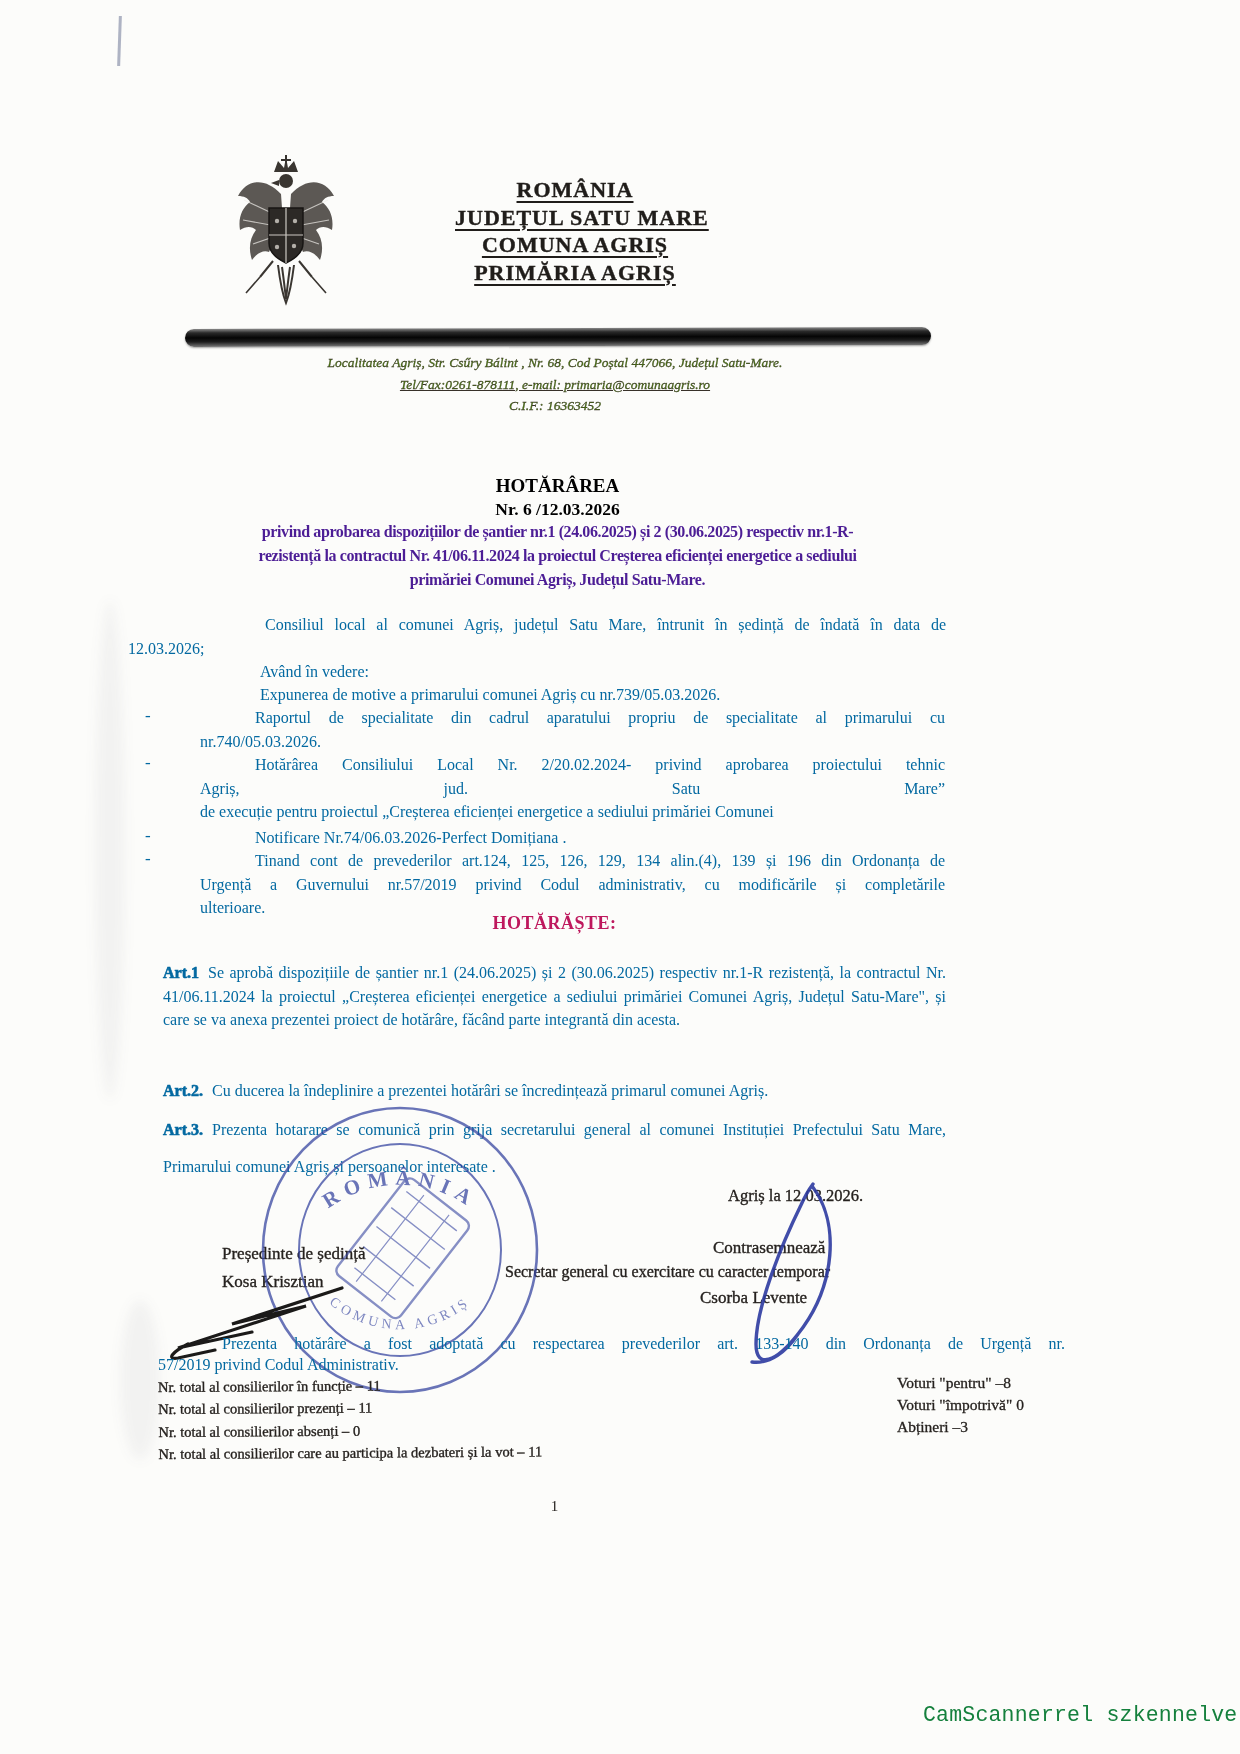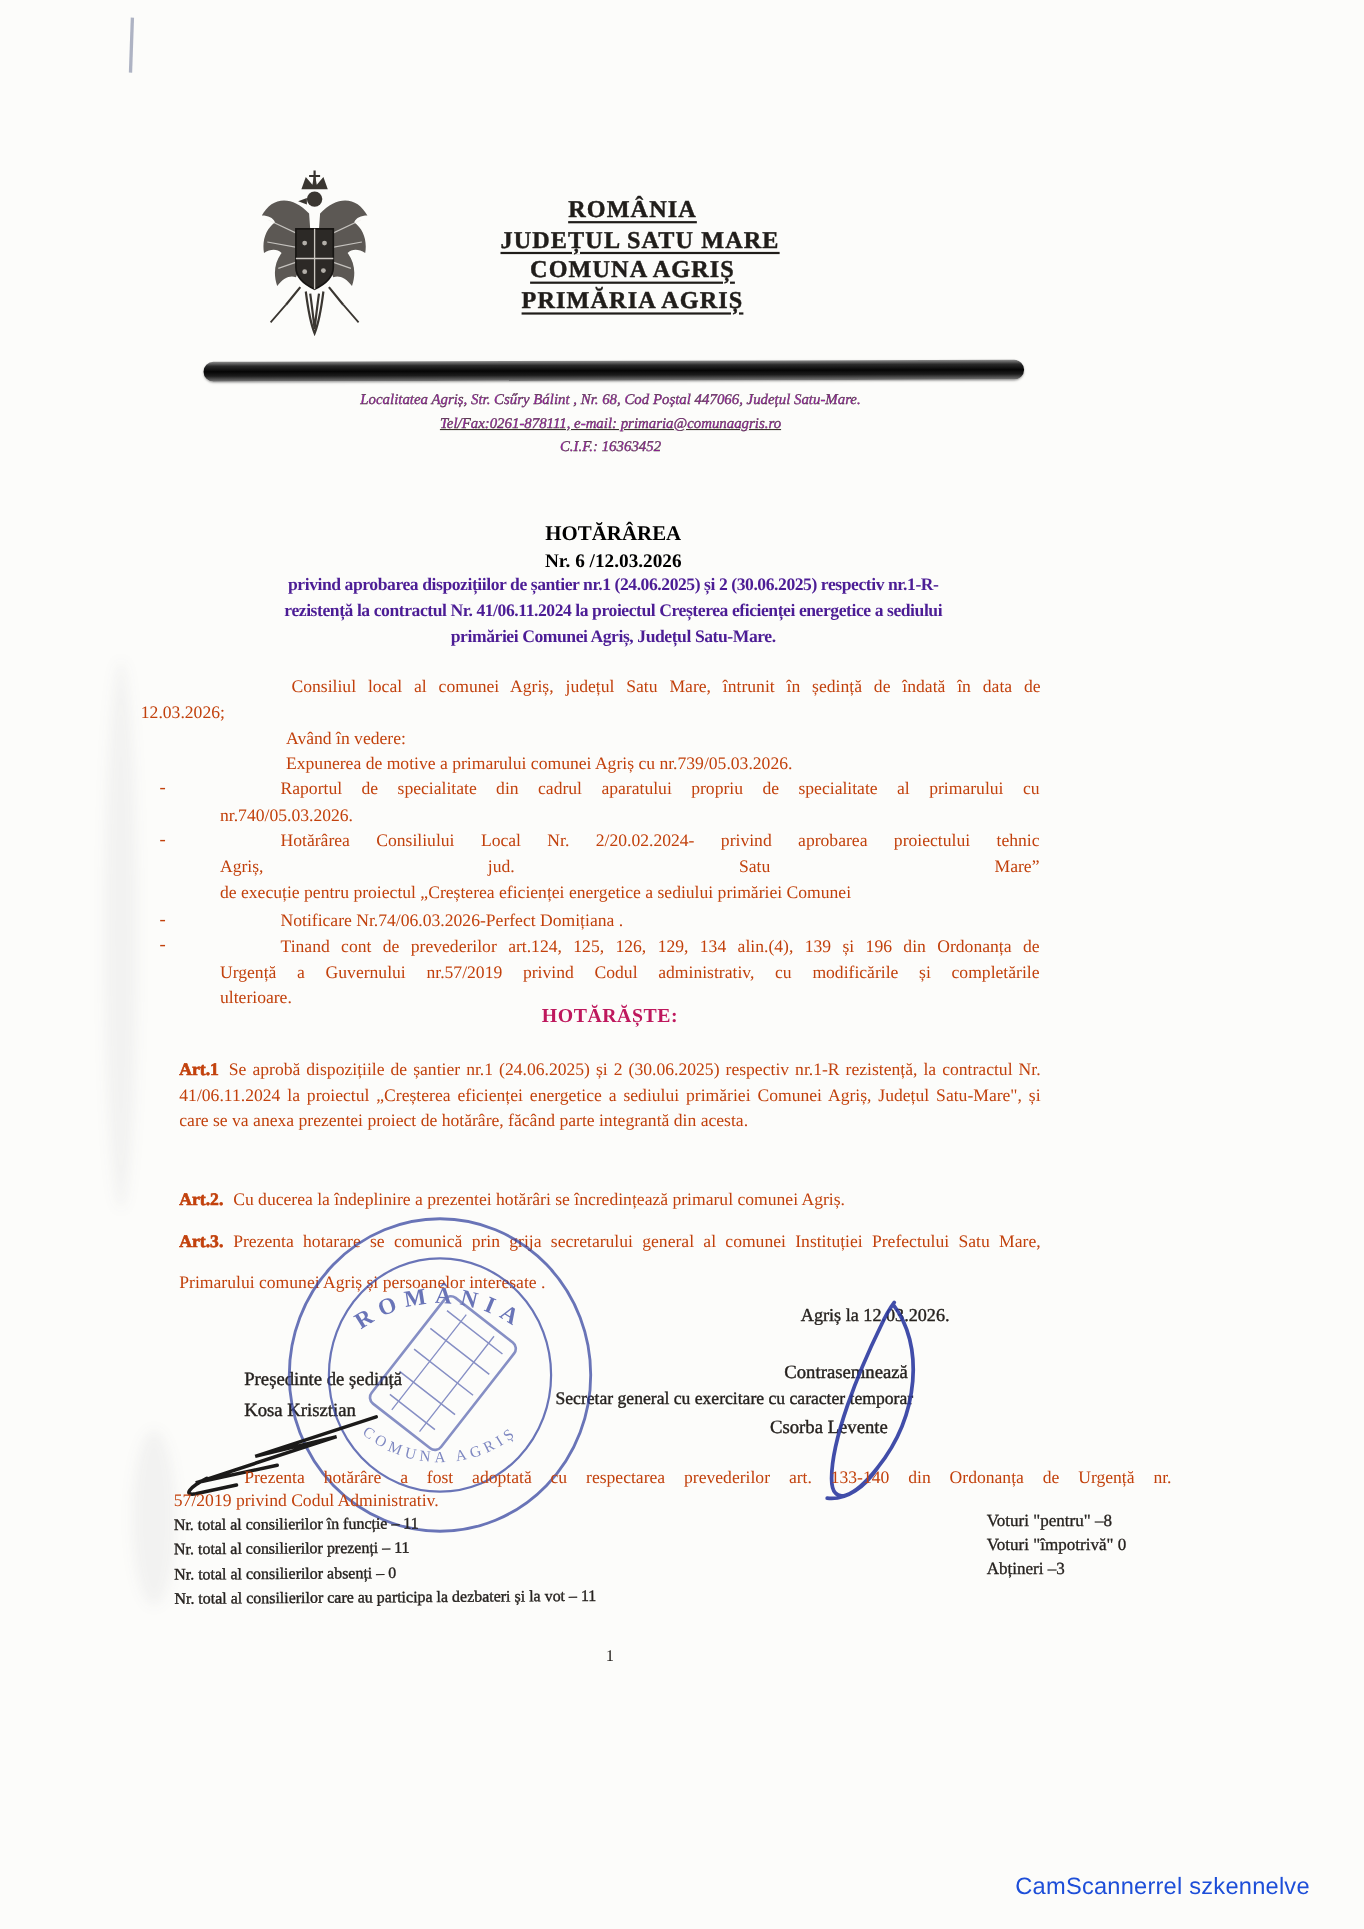--- a/index.html
+++ b/index.html
@@ -12,50 +12,50 @@
   .nowrap{white-space:nowrap;}
   
   .hdr-block{left:455px;top:176px;width:240px;text-align:center;
     font-weight:bold;font-size:22px;line-height:27.5px;letter-spacing:1px;
     color:#201d1a;-webkit-text-stroke:.4px #201d1a;}
   .hdr-block .ln{text-decoration:underline;text-decoration-thickness:2px;text-underline-offset:4px;white-space:nowrap;}
   .rule-bar{left:185px;top:328px;width:746px;height:18px;border-radius:10px;
     background:linear-gradient(180deg,#8a8a8a 0%,#2a2a2a 22%,#050505 50%,#1c1c1c 72%,#777 100%);
     transform:rotate(-.15deg);box-shadow:0 1px 2px rgba(0,0,0,.35);}
   .addr{left:175px;top:352px;width:760px;text-align:center;font-style:italic;
-    font-size:13.5px;line-height:21.5px;color:#a21caf;-webkit-text-stroke:.3px #383129;}
+    font-size:13.5px;line-height:21.5px;color:#4d7c0f;-webkit-text-stroke:.3px #383129;}
   .addr .ln2{text-decoration:underline;}
   
   .title-block{left:185px;top:474px;width:745px;text-align:center;
     font-weight:bold;font-size:19px;line-height:23.5px;color:#000000;}
   .title-block .num{font-size:17.5px;}
   .subject{left:185px;top:520px;width:745px;text-align:center;
     font-weight:bold;font-size:16px;line-height:24px;letter-spacing:-.4px;color:#4c1d95;}
   .subject .ln{white-space:nowrap;}
   
-  .bodytxt{font-size:16px;line-height:23.5px;color:#c2410c;}
+  .bodytxt{font-size:16px;line-height:23.5px;color:#0369a1;}
   .jl .ln:not(:last-child){text-align:justify;text-align-last:justify;}
   .fl137 .ln:first-child{padding-left:137px;}
   .fl55 .ln:first-child{padding-left:55px;}
   .fl64 .ln:first-child{padding-left:64px;}
   .pre-item{position:absolute;left:200px;width:745px;}
   .bullet{position:absolute;left:-55px;top:-2px;font-size:17px;}
   .center-head{left:163px;top:913px;width:783px;text-align:center;
     font-weight:bold;font-size:18px;letter-spacing:.5px;color:#be185d;}
   .art{left:163px;width:783px;text-align:justify;}
   .art b{margin-right:9px;-webkit-text-stroke:.6px currentColor;}
   
   .sig{font-size:17px;-webkit-text-stroke:.35px currentColor;}
   .counts{left:158px;top:1376px;font-size:14.5px;line-height:22.3px;
     -webkit-text-stroke:.35px currentColor;transform:rotate(-.4deg);transform-origin:left top;}
   .votes{left:897px;top:1372px;font-size:15.5px;line-height:22px;-webkit-text-stroke:.3px currentColor;}
   .adopt{left:158px;top:1334px;width:907px;font-size:16px;line-height:20.8px;}
   .pgnum{left:163px;top:1498px;width:783px;text-align:center;font-size:15px;}
-  .credit{left:923px;top:1703px;font-family:Liberation Sans, sans-serif;
-    font-size:21.5px;color:#1d4ed8;letter-spacing:.2px;}
+  .credit{left:923px;top:1703px;font-family:Liberation Mono, monospace;
+    font-size:21.5px;color:#15803d;letter-spacing:.2px;}
   
   .tick{left:118px;top:16px;width:3px;height:50px;background:#9aa0b5;opacity:.8;transform:rotate(2deg);}
   .smudge{background:rgba(60,60,70,.05);filter:blur(6px);border-radius:50%;}
   svg{overflow:visible;}
 </style>
 </head>
 <body>
 
 <div class="page">
 

